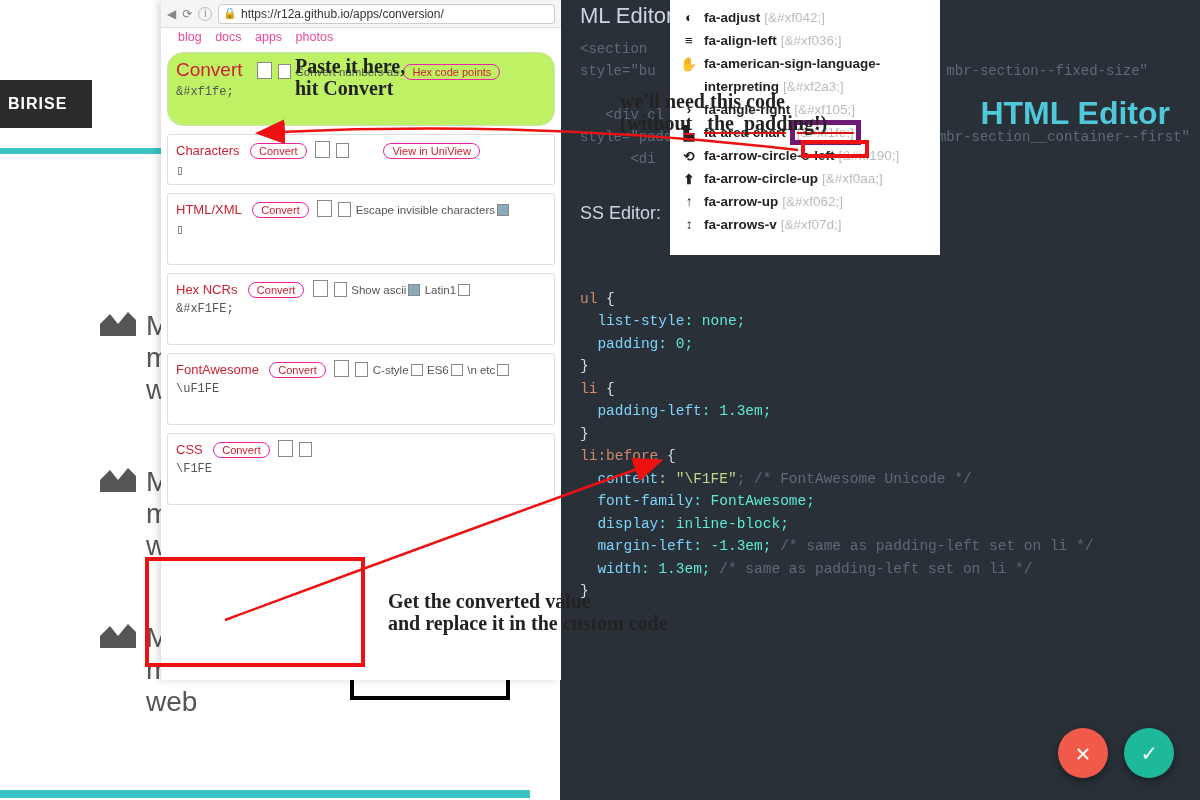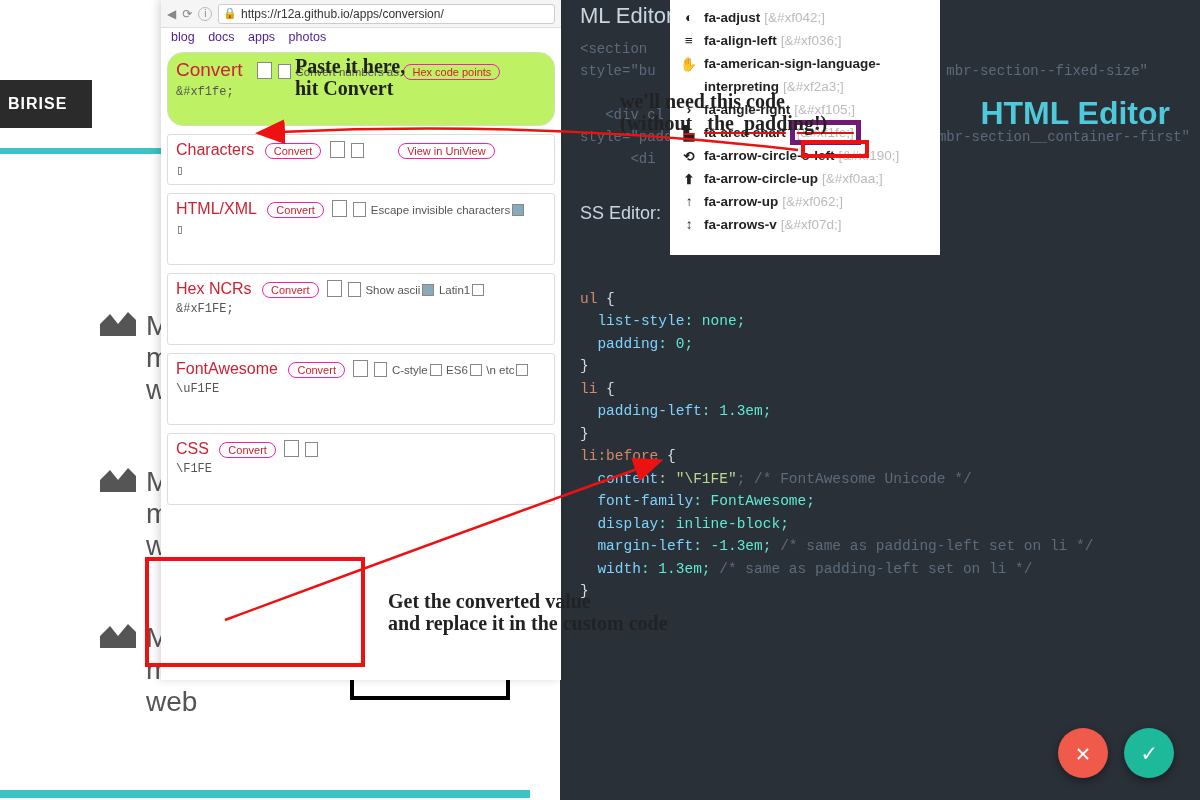--- a/index.html
+++ b/index.html
@@ -40,26 +40,26 @@
   .fa-popup .ic { width:18px; text-align:center; margin-right:6px; font-weight:bold; }
   .fa-popup .nm { font-weight:bold; color:#222; }
   .fa-popup .cd { color:#bbb; margin-left:4px; }
   .fa-hl { border:5px solid #701a75; padding:0 2px; }
 
   
   .browser { position:absolute; left:161px; top:0; width:400px; height:680px; background:#fff; box-shadow: -3px 0 8px rgba(0,0,0,.15); }
   .addr { height:28px; background:#f5f5f5; border-bottom:1px solid #ddd; display:flex; align-items:center; font-size:12px; color:#555; padding:0 6px; gap:6px; }
   .addr .urlbox { flex:1; background:#fff; border:1px solid #ccc; border-radius:3px; height:20px; display:flex; align-items:center; padding:0 4px; gap:4px; }
   .addr .lock { color:#2a8a2a; font-size:11px; }
-  .topnav { padding:2px 10px 0; font-size:12.5px; color:#4c1d95; }
+  .topnav { padding:2px 17px 0; font-size:12.5px; color:#ec4899; }
   .topnav span { margin-right:10px; }
 
   .block { border:1px solid #ddd; margin:8px 6px; border-radius:3px; padding:6px 8px; position:relative; background:#fff; }
   .block.green { background:#bef264; border-color:#cfe0b8;border-radius:16px; }
-  .block .title { color:#c23; font-size:16px; font-weight:500; display:inline-block; margin-right:6px; }
+  .block .title { color:#c23; font-size:13px; font-weight:500; display:inline-block; margin-right:6px; }
   .block .pill { display:inline-block; border:1px solid #e2a; color:#c23; font-size:11px; border-radius:10px; padding:1px 8px; cursor:pointer; }
   .block .util { display:inline-flex; gap:6px; margin-left:6px; vertical-align:middle; }
   .block .util .sq { width:13px; height:15px; border:1px solid #888; background:#fff; position:relative; }
   .block .util .sq.copy::after { content:""; position:absolute; left:-3px; top:-3px; width:13px; height:15px; border:1px solid #888; background:#fff; }
   .block .opts { font-size:11.5px; color:#555; display:inline-block; }
   .block .ck { display:inline-block; width:12px; height:12px; border:1px solid #888; vertical-align:middle; margin-left:2px; background:#fff; }
   .block .ck.on { background:#8ab; }
   .block .out { font-family:"Courier New",monospace; font-size:12px; color:#555; margin-top:4px; min-height:14px; }
   .block.tall { height:72px; }
 

